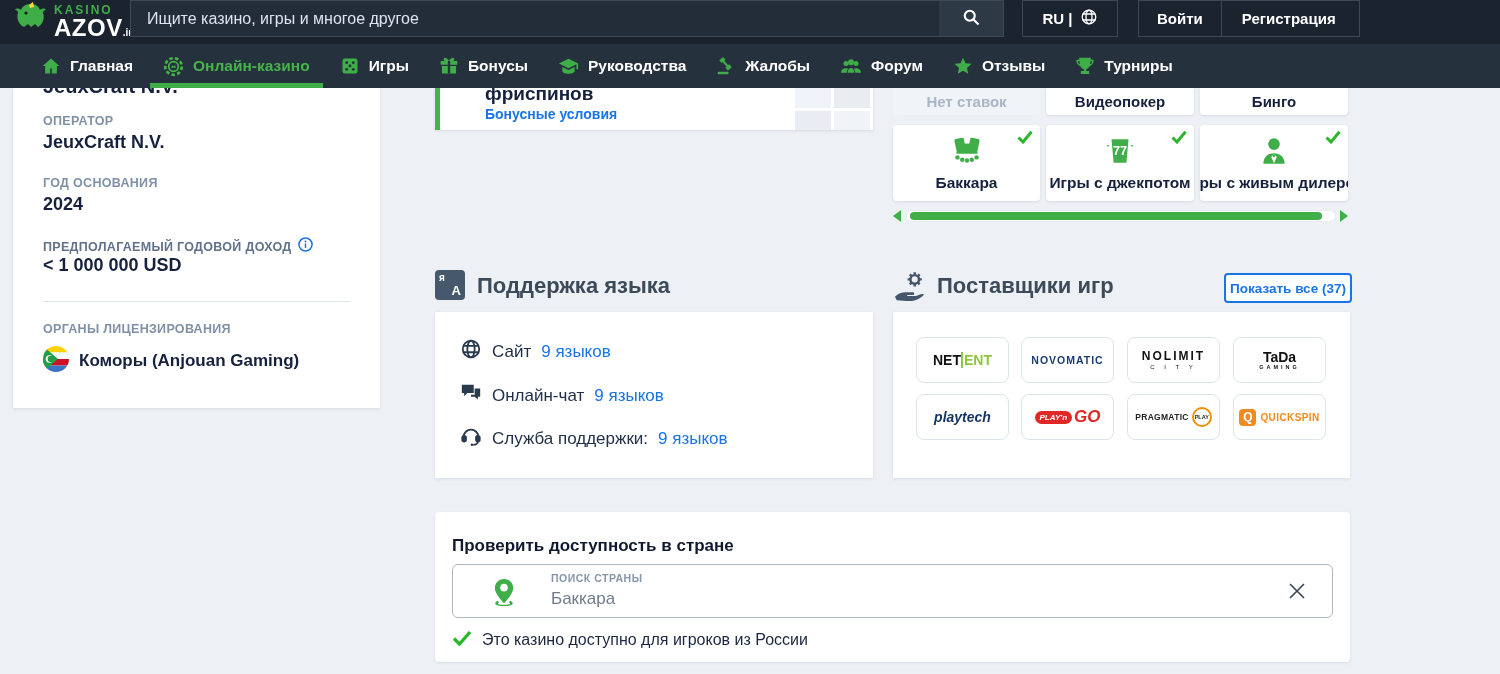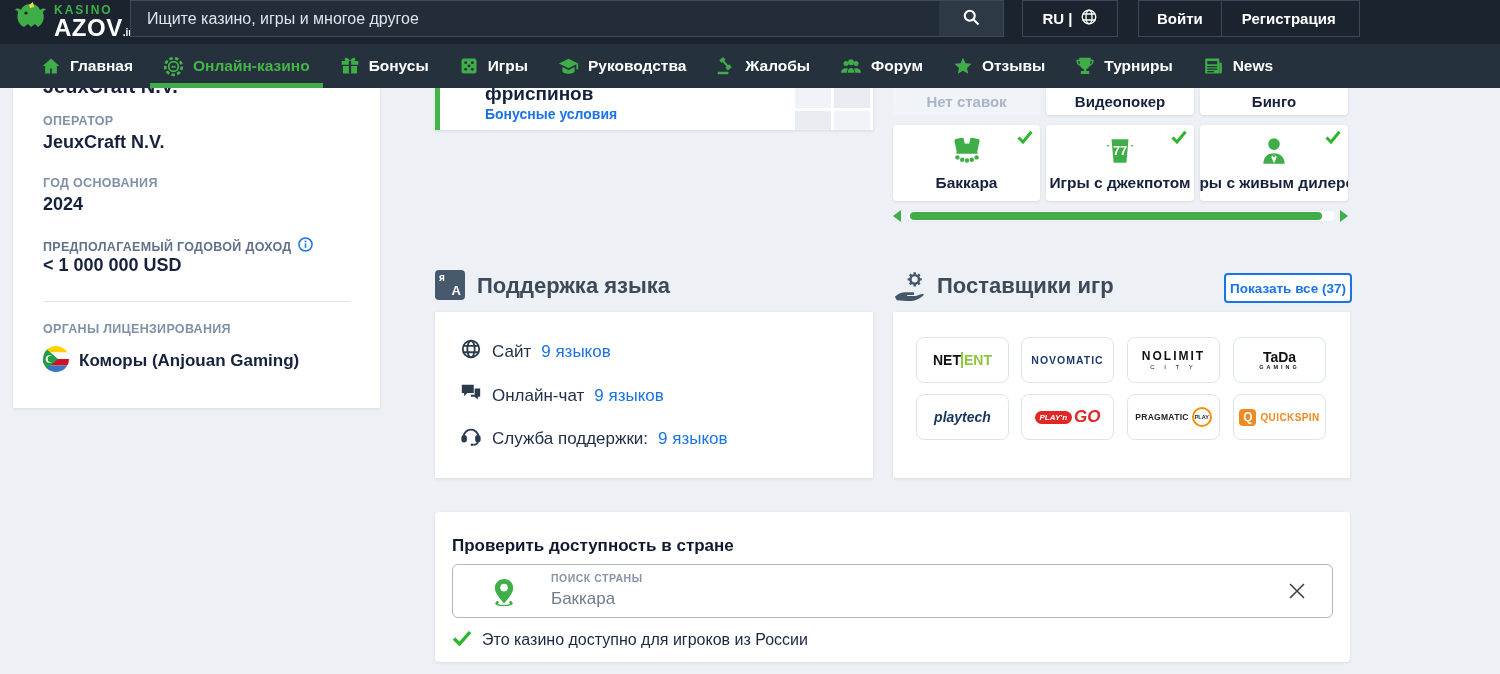--- a/index.html
+++ b/index.html
@@ -172,46 +172,46 @@
         <svg width="21" height="21" viewBox="0 0 24 24">
           <circle cx="12" cy="12" r="9.5" fill="none" stroke="#45b549" stroke-width="3" stroke-dasharray="4 2.6"></circle>
           <circle cx="12" cy="12" r="5.5" fill="none" stroke="#45b549" stroke-width="2"></circle>
           <path d="M9.5 13.5l.6-3 1.9 1.4 1.9-1.4.6 3z" fill="#45b549"></path>
         </svg>
       </span>
       <span>Онлайн-казино</span>
     </div>
     <div class="nav-item">
       <span class="nicon">
-        <svg width="20" height="20" viewBox="0 0 24 24" fill="#3fae49">
-            <rect x="2" y="6" width="20" height="4.5"></rect>
-            <rect x="3.5" y="12" width="17" height="9"></rect>
-            <rect x="10.6" y="6" width="2.8" height="15" fill="#26313e"></rect>
-            <path d="M7 2c2 0 4 2 5 4H7.5C5.5 6 5 2 7 2zM17 2c-2 0-4 2-5 4h4.5C18.5 6 19 2 17 2z"></path>
-          </svg>
-      </span>
-      <span>Бонусы</span>
-    </div>
-    <div class="nav-item">
-      <span class="nicon">
         <svg width="20" height="20" viewBox="0 0 24 24">
             <rect x="3" y="3" width="18" height="18" rx="3" fill="#3fae49"></rect>
             <g fill="#26313e">
               <circle cx="8" cy="8" r="1.7"></circle>
               <circle cx="16" cy="8" r="1.7"></circle>
               <circle cx="12" cy="12" r="1.7"></circle>
               <circle cx="8" cy="16" r="1.7"></circle>
               <circle cx="16" cy="16" r="1.7"></circle>
             </g>
           </svg>
       </span>
       <span>Игры</span>
     </div>
     <div class="nav-item">
       <span class="nicon">
+        <svg width="20" height="20" viewBox="0 0 24 24" fill="#3fae49">
+            <rect x="2" y="6" width="20" height="4.5"></rect>
+            <rect x="3.5" y="12" width="17" height="9"></rect>
+            <rect x="10.6" y="6" width="2.8" height="15" fill="#26313e"></rect>
+            <path d="M7 2c2 0 4 2 5 4H7.5C5.5 6 5 2 7 2zM17 2c-2 0-4 2-5 4h4.5C18.5 6 19 2 17 2z"></path>
+          </svg>
+      </span>
+      <span>Бонусы</span>
+    </div>
+    <div class="nav-item">
+      <span class="nicon">
         <svg width="21" height="21" viewBox="0 0 24 24" fill="#3fae49">
             <path d="M12 3 1 8.5l11 5.5 9-4.5V15h2V8.5z"></path>
             <path d="M5 12.5V17c0 1.8 3.1 3.2 7 3.2s7-1.4 7-3.2v-4.5l-7 3.5z"></path>
           </svg>
       </span>
       <span>Руководства</span>
     </div>
     <div class="nav-item">
       <span class="nicon">
         <svg width="20" height="20" viewBox="0 0 24 24" fill="#3fae49">
@@ -244,35 +244,20 @@
       </span>
       <span>Отзывы</span>
     </div>
     <div class="nav-item">
       <span class="nicon">
         <svg width="20" height="20" viewBox="0 0 24 24" fill="#3fae49">
             <path d="M5 2h14v2.5h3.5c0 4.2-2 6.8-4.8 7.4-.8 1.9-2.3 3.3-4.2 3.7V18h3.5v3.5H7V18h3.5v-2.4c-1.9-.4-3.4-1.8-4.2-3.7C3.5 11.3 1.5 8.7 1.5 4.5H5zM3.5 6.2c.2 1.9 1.1 3.2 2.4 3.7-.3-1.2-.4-2.4-.4-3.7zm17 0h-2c0 1.3-.1 2.5-.4 3.7 1.3-.5 2.2-1.8 2.4-3.7z"></path>
           </svg>
       </span>
       <span>Турниры</span>
-    </div>
-    <div class="nav-item">
-      <span class="nicon">
-        <svg width="21" height="20" viewBox="0 0 24 24">
-            <rect x="2" y="3" width="17" height="18" rx="1.5" fill="#3fae49"></rect>
-            <path d="M19 8h3v11.5c0 .8-.7 1.5-1.5 1.5H19z" fill="#3fae49"></path>
-            <g fill="#26313e">
-              <rect x="4.5" y="6" width="12" height="4"></rect>
-              <rect x="4.5" y="12" width="12" height="1.6"></rect>
-              <rect x="4.5" y="15" width="12" height="1.6"></rect>
-              <rect x="4.5" y="18" width="8" height="1.6"></rect>
-            </g>
-          </svg>
-      </span>
-      <span>News</span>
     </div>
   </div>
 
   <div class="abs card sidebar">
     <div class="abs clip-title">
       <span>JeuxCraft N.V.</span>
     </div>
     <div class="abs side-label" style="left:30px;top:26px;">ОПЕРАТОР</div>
     <div class="abs side-value" style="left:30px;top:44px;">JeuxCraft N.V.</div>
     <div class="abs side-label" style="left:30px;top:88px;">ГОД ОСНОВАНИЯ</div>

